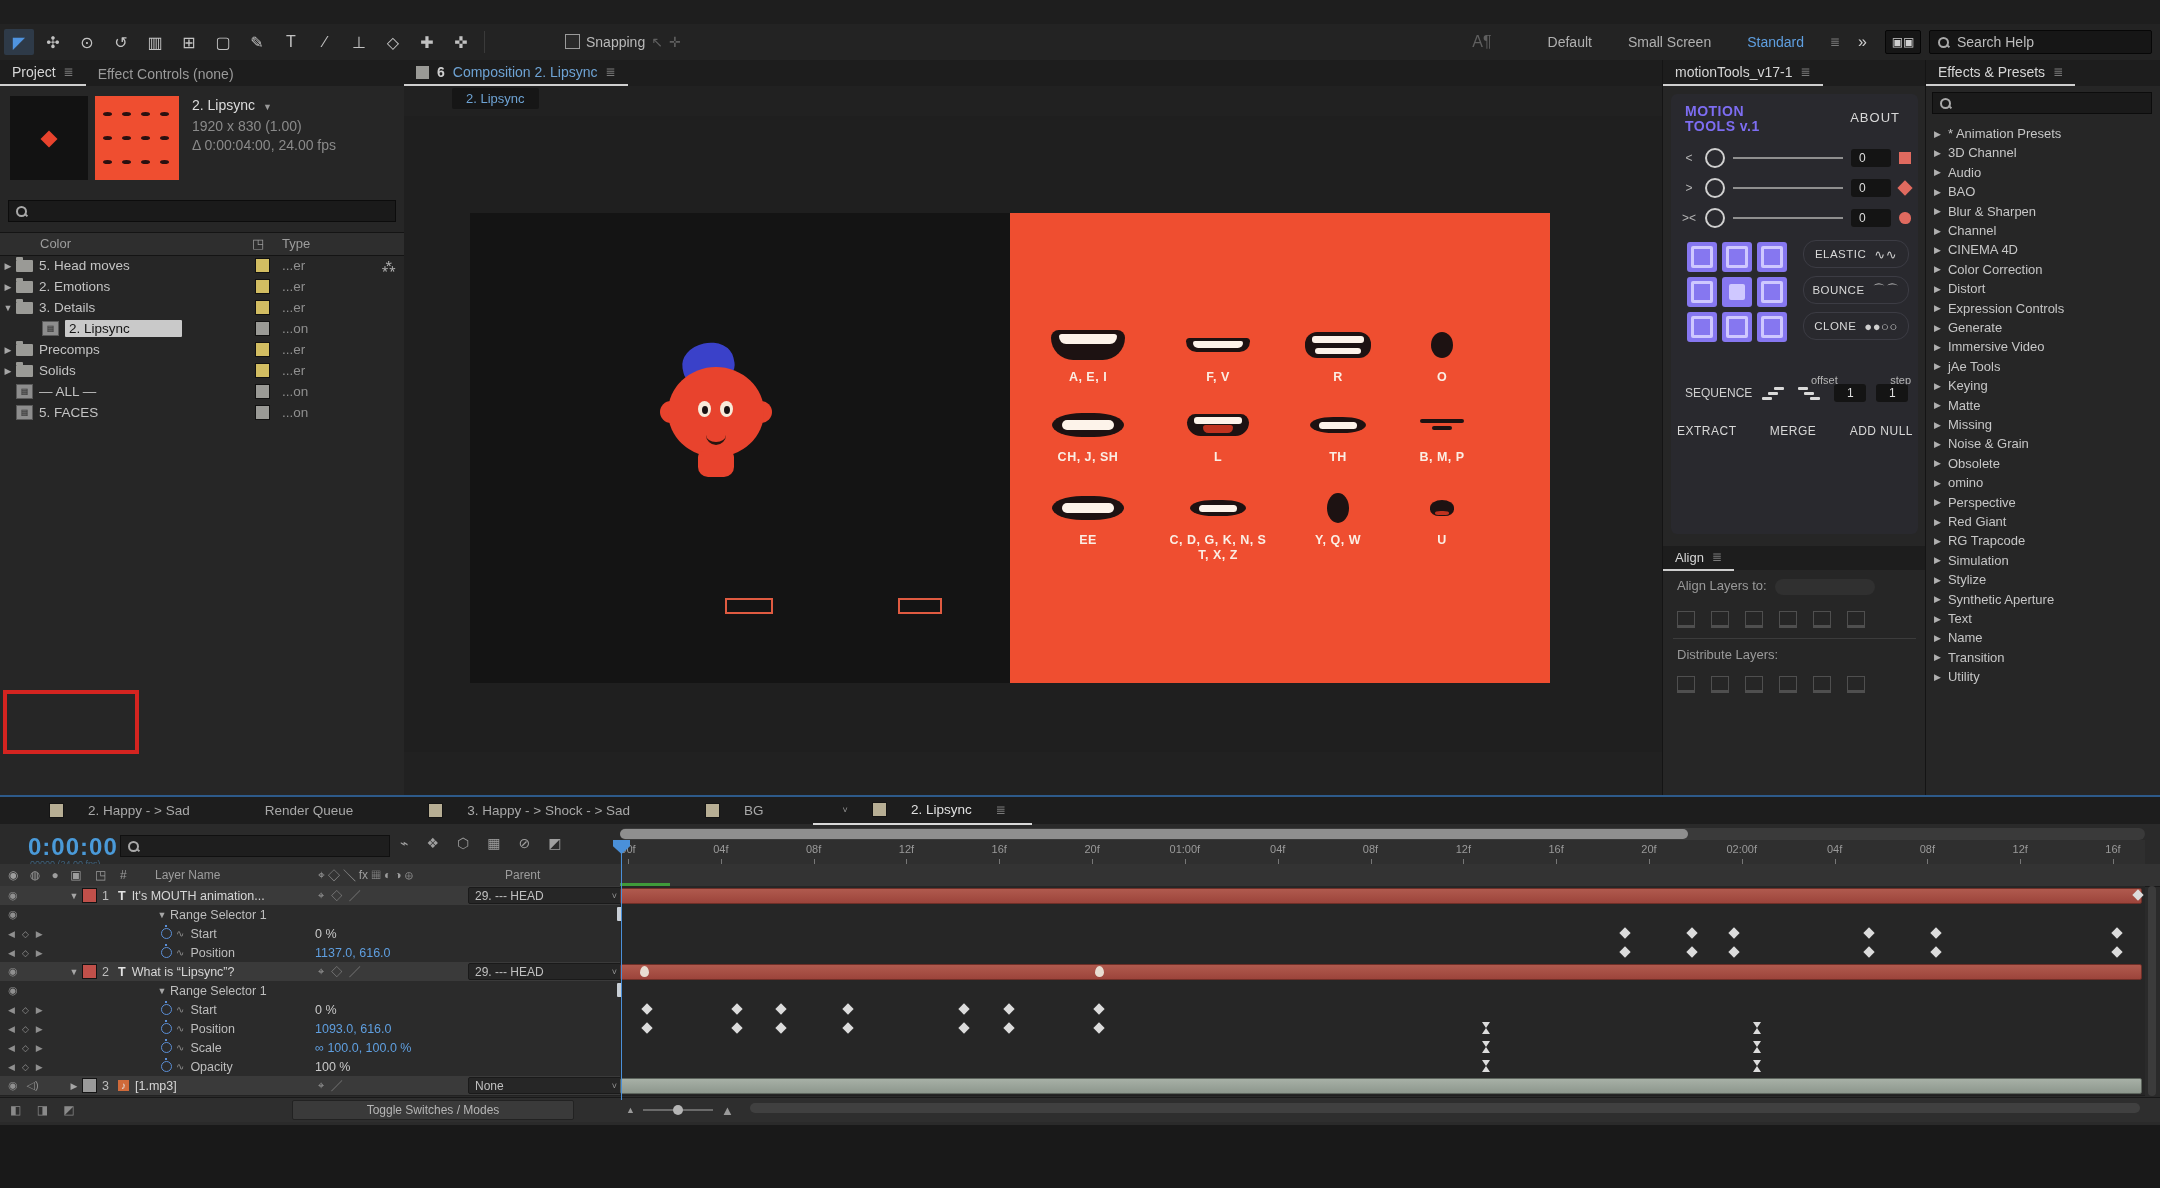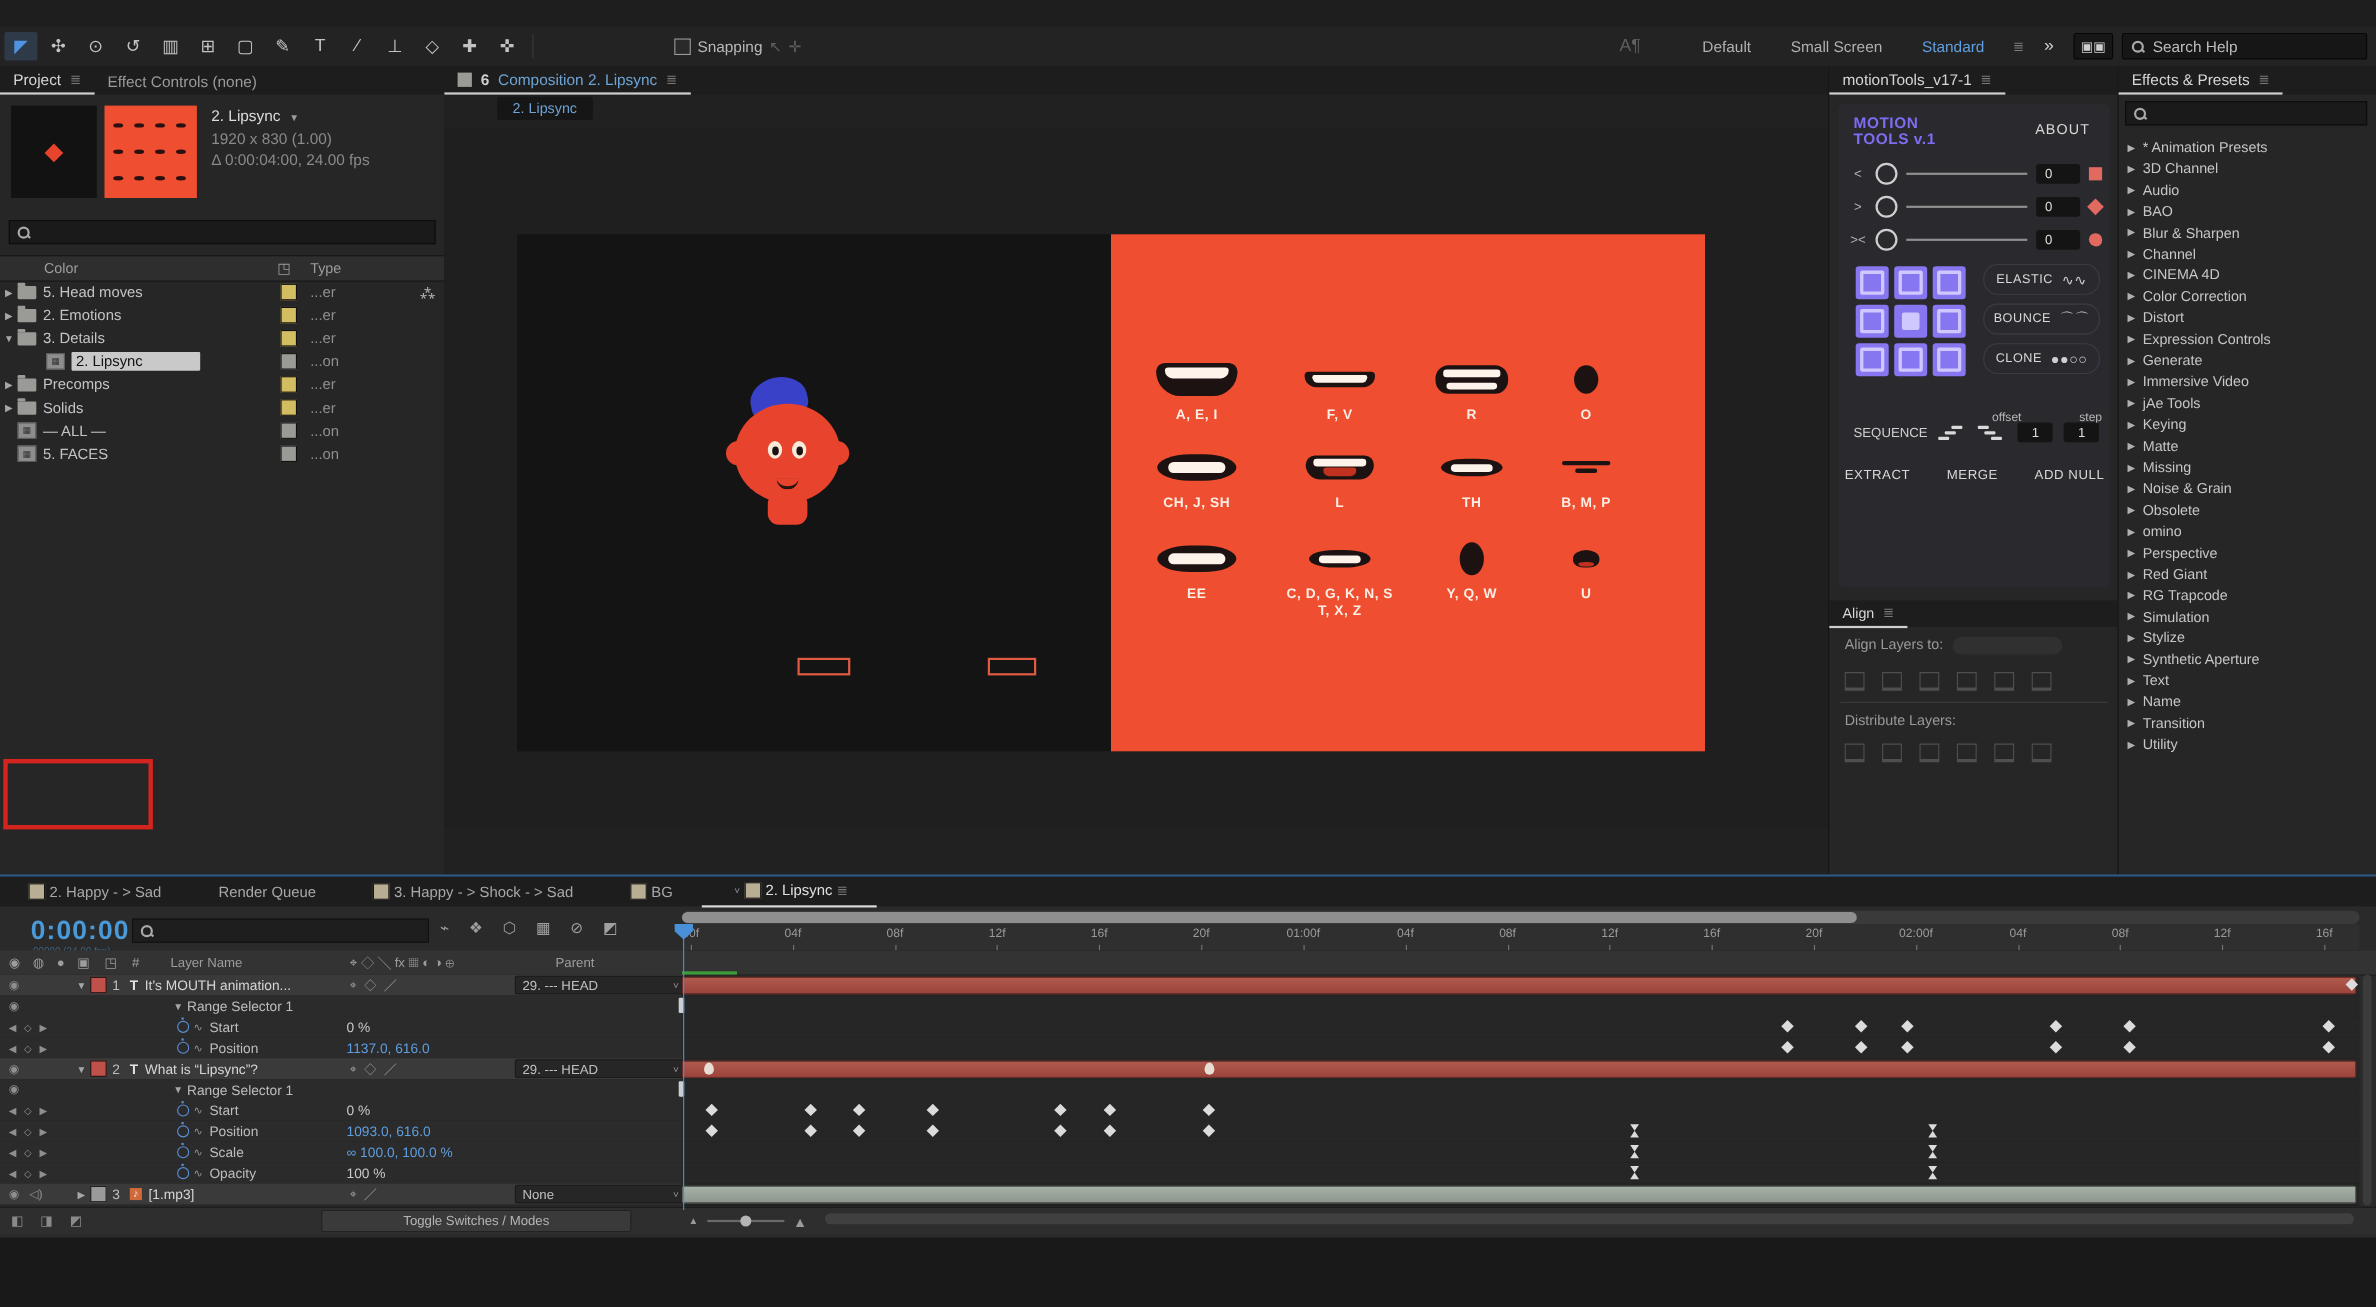--- a/index.html
+++ b/index.html
@@ -15,21 +15,21 @@
   #menubar{left:0;top:0;width:2160px;height:24px;background:#d2d2d2;display:flex;align-items:center;
            padding-left:10px;box-sizing:border-box;gap:2px;}
   .menu-item{color:#1a1a1a;font-size:15px;padding:0 12px;cursor:default;}
   
   #toolbar{left:0;top:24px;width:2160px;height:36px;background:#232323;border-bottom:1px solid #141414;
            display:flex;align-items:center;}
   .tool{width:30px;height:26px;display:flex;align-items:center;justify-content:center;font-size:16px;
         color:#c2c2c2;margin-left:4px;border-radius:2px;}
   .tool.active{color:#4f94e0;background:#2e3a48;}
   .tool-sep{width:1px;height:22px;background:#3a3a3a;margin:0 8px;}
-  #snapping-area{display:flex;align-items:flex-end;gap:6px;margin-left:120px;font-size:14px;color:#b9b9b9;}
+  #snapping-area{display:flex;align-items:flex-start;gap:6px;margin-left:72px;font-size:14px;color:#b9b9b9;}
   .chk{width:13px;height:13px;border:1px solid #9a9a9a;background:#2a2a2a;}
   #ws-area{position:absolute;right:0;top:0;height:36px;display:flex;align-items:center;gap:8px;padding-right:8px;}
   .ws-btn{font-size:14px;color:#b0b0b0;padding:0 18px;}
   .ws-btn.active{color:#5f9fe0;}
   .pmenu{color:#7a7a7a;font-size:12px;}
   .searchbox{width:205px;height:22px;background:#161616;border:1px solid #070707;border-radius:2px;
              display:flex;align-items:center;gap:8px;padding:0 8px;font-size:14px;color:#bdbdbd;}
   .mag{position:relative;width:11px;height:11px;flex:0 0 auto;}
   .mag::before{content:"";position:absolute;left:0;top:0;width:7px;height:7px;border:2px solid #a9a9a9;border-radius:50%;}
   .mag::after{content:"";position:absolute;left:8px;top:8px;width:4px;height:2px;background:#a9a9a9;transform:rotate(45deg);}
@@ -159,21 +159,21 @@
   
   #fx-panel{left:1925px;top:60px;width:235px;height:735px;background:#262626;border-left:1px solid #141414;}
   #fx-search{position:absolute;left:6px;top:32px;width:220px;height:22px;background:#1a1a1a;border:1px solid #0c0c0c;
              display:flex;align-items:center;padding:0 7px;box-sizing:border-box;}
   .fx-item{position:absolute;left:8px;width:224px;height:19px;display:flex;align-items:center;gap:7px;
            font-size:13px;color:#c6c6c6;white-space:nowrap;}
   .fx-tri{font-size:9px;color:#b0b0b0;}
   
   #timeline{left:0;top:795px;width:2160px;height:330px;background:#2a2a2a;border-top:2px solid #2d5a8a;}
   #tl-tabs{height:27px;background:#1d1d1d;display:flex;align-items:center;font-size:13.5px;}
-  .tl-tab{display:flex;align-items:center;gap:4px;padding:0 26px;color:#a8a8a8;height:100%;}
+  .tl-tab{display:flex;align-items:center;gap:24px;padding:0 26px;color:#a8a8a8;height:100%;margin-left:23px;}
   .tl-tab .sq{width:13px;height:13px;background:#b7ae94;border:1px solid #141414;}
   .tl-tab.active{color:#e0e0e0;border-bottom:2px solid #d9d9d9;}
   #tl-tc{position:absolute;left:28px;top:36px;font-size:24px;color:#4a9ad9;letter-spacing:1px;font-weight:bold;}
   #tl-tc-sub{position:absolute;left:30px;top:62px;font-size:9px;color:#3f637e;}
   #tl-search{position:absolute;left:120px;top:38px;width:270px;height:22px;background:#1e1e1e;border:1px solid #101010;
              display:flex;align-items:center;padding:0 7px;box-sizing:border-box;}
   #tl-icons{position:absolute;left:400px;top:38px;display:flex;gap:18px;font-size:14px;color:#9f9f9f;}
   #tl-nav{position:absolute;left:620px;top:31px;width:1525px;height:12px;background:#3a3a3a;border-radius:6px;}
   #tl-nav-bar{position:absolute;left:0;top:1px;height:10px;width:1068px;background:#8f8f8f;border-radius:5px;}
   #tl-ruler{position:absolute;left:620px;top:43px;width:1525px;height:24px;background:#2f2f2f;border-bottom:1px solid #191919;}

